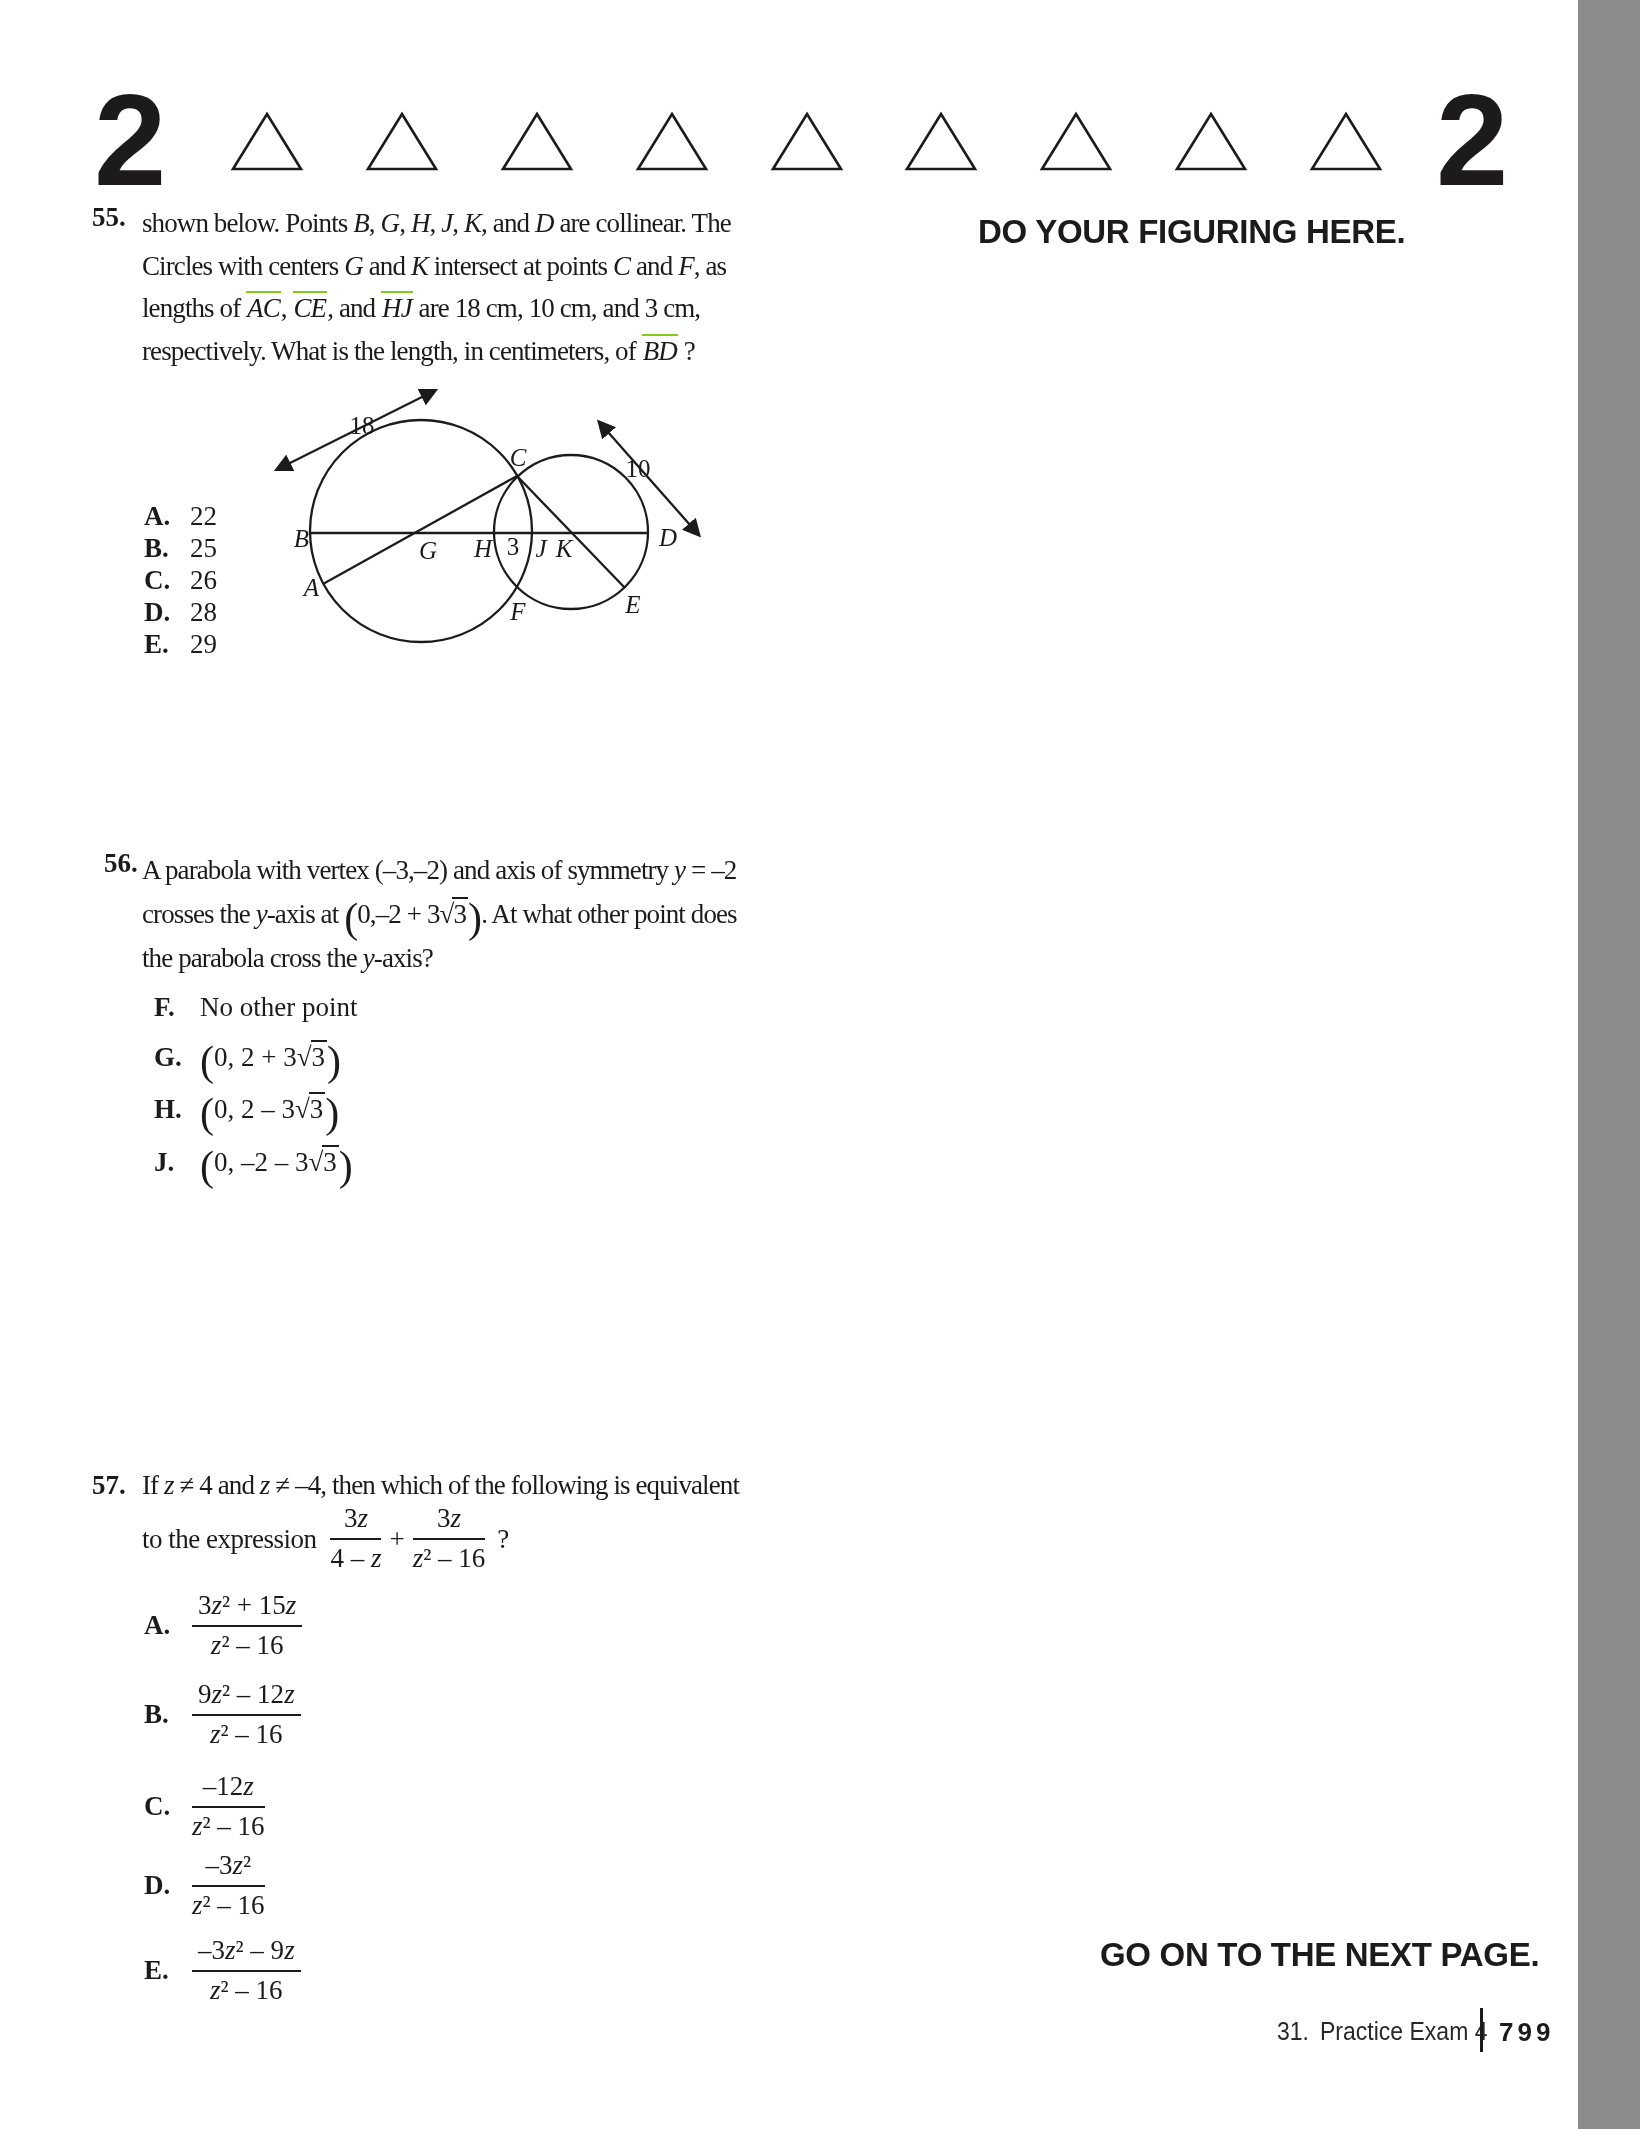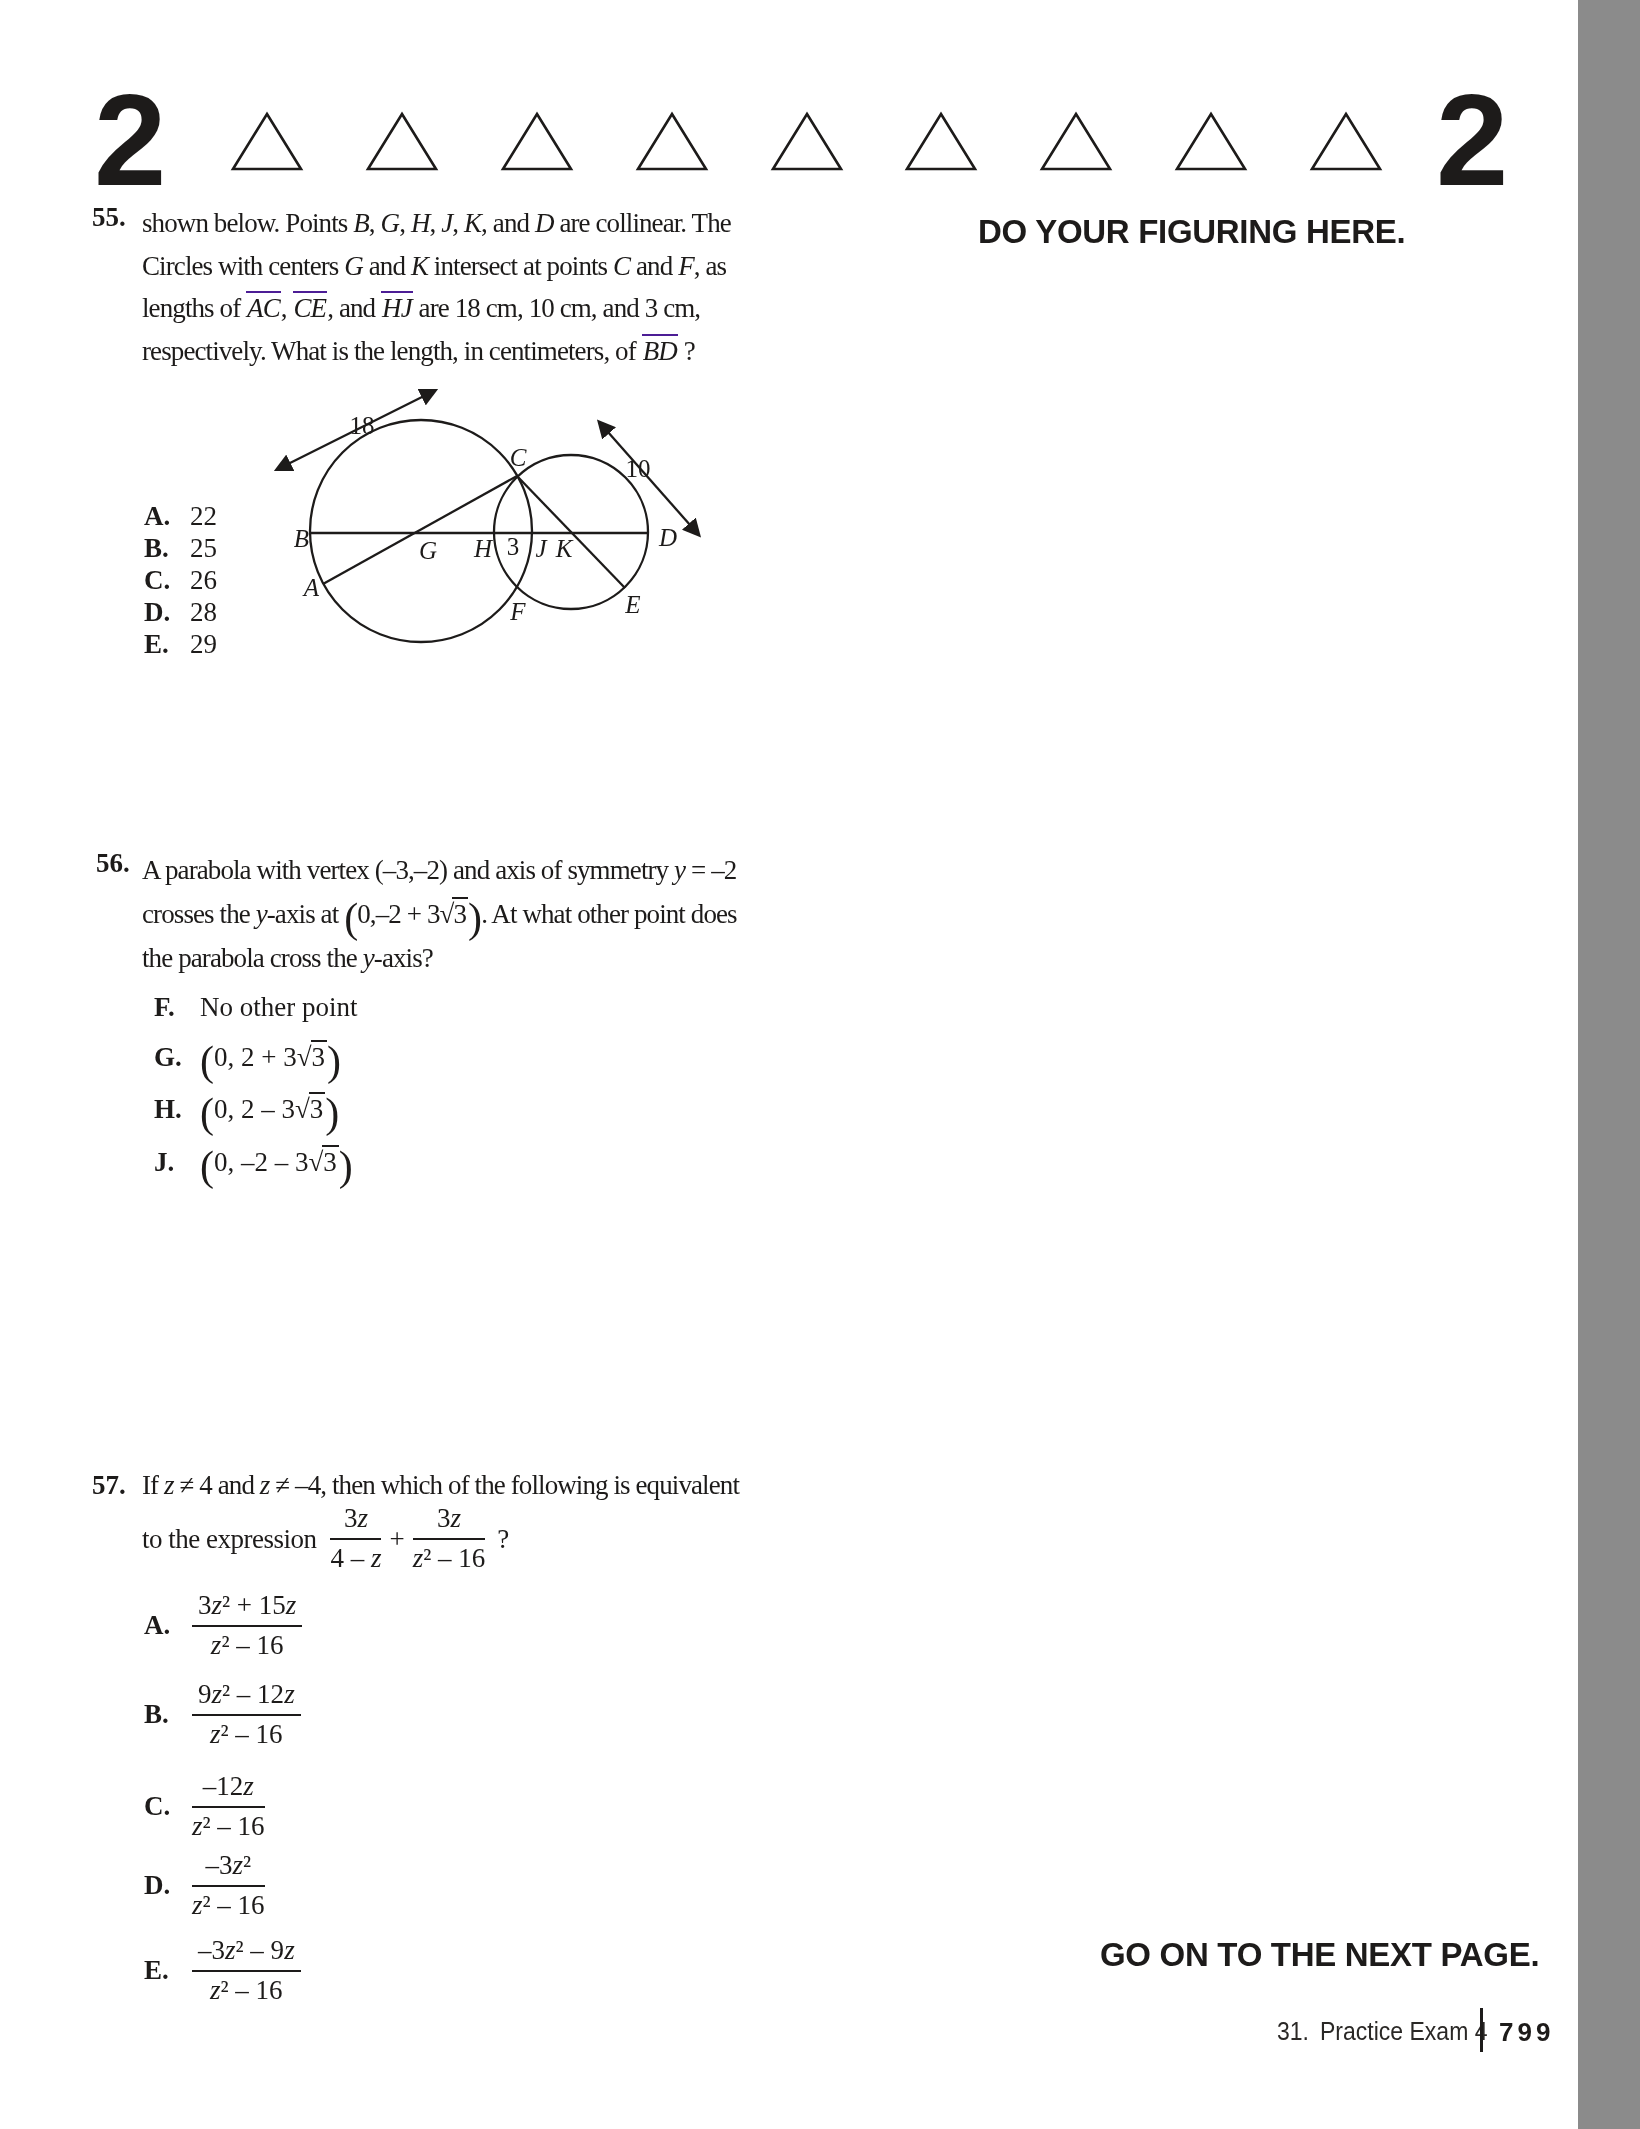--- a/index.html
+++ b/index.html
@@ -15,21 +15,21 @@
             font-size:130px; line-height:1; letter-spacing:-3px; }
   .trirow { left:230px; top:111px; width:1153px; height:61px;
             display:flex; justify-content:space-between; align-items:flex-end; }
 
   
   .qnum { font-weight:bold; font-size:27px; }
   .qtext { line-height:42.5px; font-size:27px; }
   .qtext56 { line-height:44px; font-size:27px; }
   .qline { white-space:nowrap; letter-spacing:-0.9px; }
   .var { font-style:italic; }
-  .ol  { display:inline-block; line-height:1.05; border-top:2px solid #4c1d95; padding:1px 1px 0 1px; }
+  .ol  { display:inline-block; line-height:1.05; border-top:2px solid #84cc16; padding:1px 1px 0 1px; }
   .rad { display:inline-block; line-height:1.05; border-top:2px solid #1d1b1a; padding:1px 2px 0 1px; margin-left:-1px; }
   .bp  { font-size:42px; line-height:0; vertical-align:-9px; font-weight:400; }
 
   
   .choices55 { line-height:32px; font-size:27px; }
   .clet { font-weight:bold; display:inline-block; width:46px; }
   .copt { font-size:27px; white-space:nowrap;margin-left:10px; }
   .crow57 { display:flex; align-items:center; font-size:27px; }
   .crow57 .clet { width:48px; }
 
@@ -141,21 +141,21 @@
   </svg>
 
   <div class="abs choices55" style="left:144px; top:500px;">
     <div><span class="clet">A.</span><span>22</span></div>
     <div><span class="clet">B.</span><span>25</span></div>
     <div><span class="clet">C.</span><span>26</span></div>
     <div><span class="clet">D.</span><span>28</span></div>
     <div><span class="clet">E.</span><span>29</span></div>
   </div>
 
-  <div class="abs qnum" style="left:96px; top:848px;">56.</div>
+  <div class="abs qnum" style="left:104px; top:848px;">56.</div>
   <div class="abs qtext56" style="left:142px; top:848px;">
     <div class="qline">A parabola with vertex (–3,–2) and axis of symmetry <i>y</i> = –2</div>
     <div class="qline"><span>crosses the <i>y</i>-axis at </span><span class="bp">(</span><span>0,–2 + 3√</span><span class="rad">3</span><span class="bp">)</span><span>. At what other point does</span></div>
     <div class="qline">the parabola cross the <i>y</i>-axis?</div>
   </div>
 
   <div class="abs copt" style="left:144px; top:992px;"><span class="clet">F.</span><span>No other point</span></div>
   <div class="abs copt" style="left:144px; top:1040px;"><span class="clet">G.</span><span class="bp">(</span><span>0, 2 + 3√</span><span class="rad">3</span><span class="bp">)</span></div>
   <div class="abs copt" style="left:144px; top:1092px;"><span class="clet">H.</span><span class="bp">(</span><span>0, 2 – 3√</span><span class="rad">3</span><span class="bp">)</span></div>
   <div class="abs copt" style="left:144px; top:1145px;"><span class="clet">J.</span><span class="bp">(</span><span>0, –2 – 3√</span><span class="rad">3</span><span class="bp">)</span></div>

